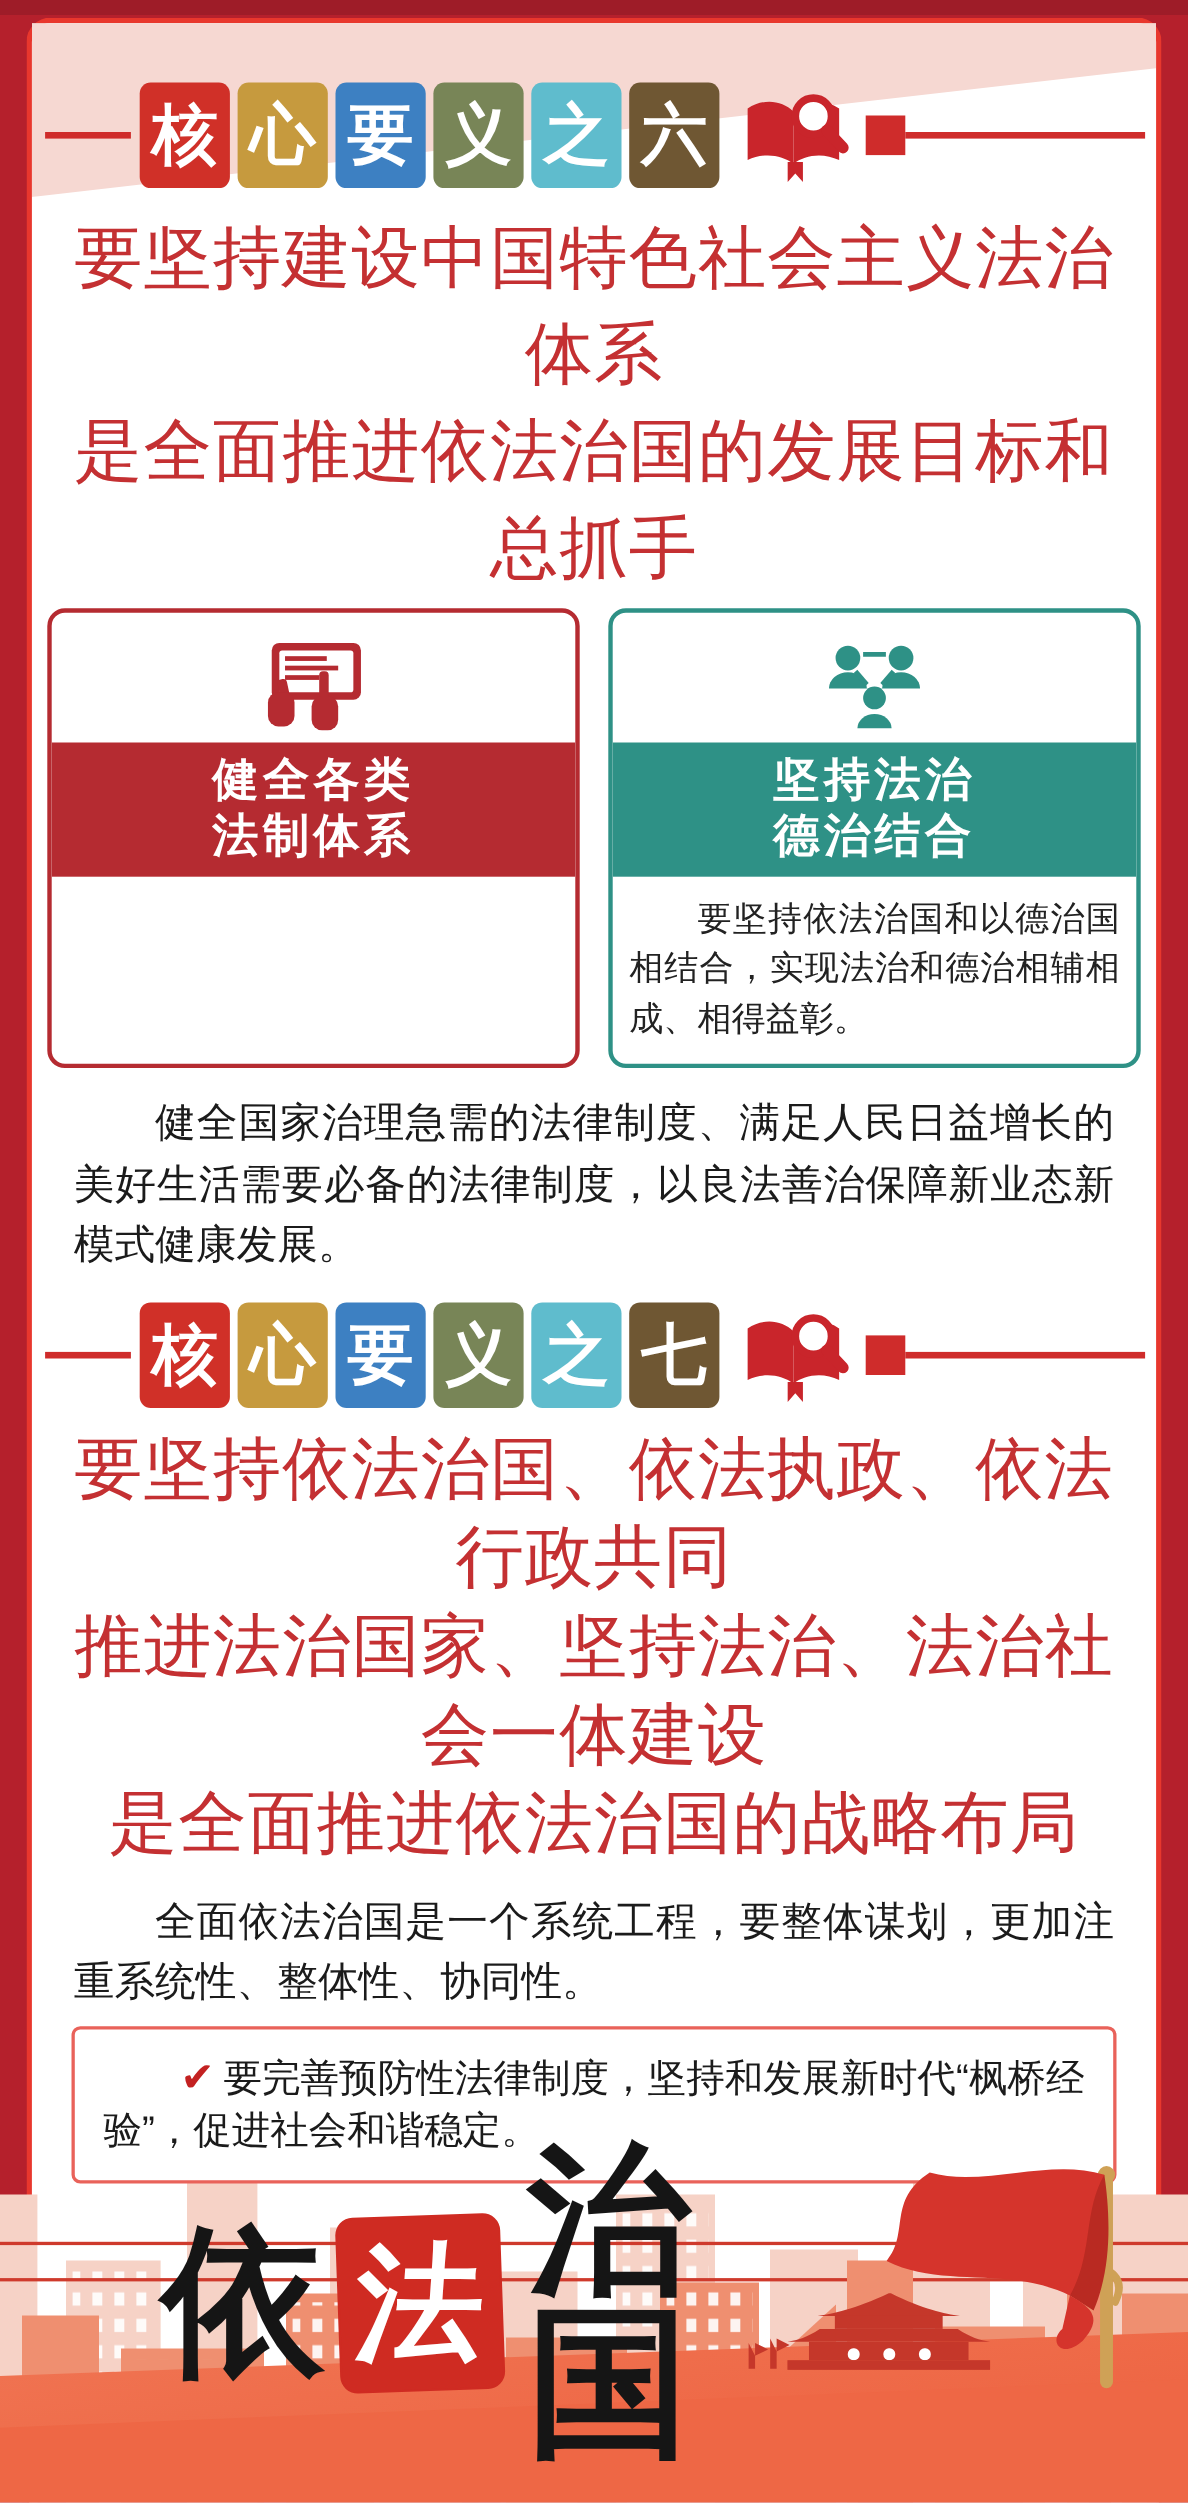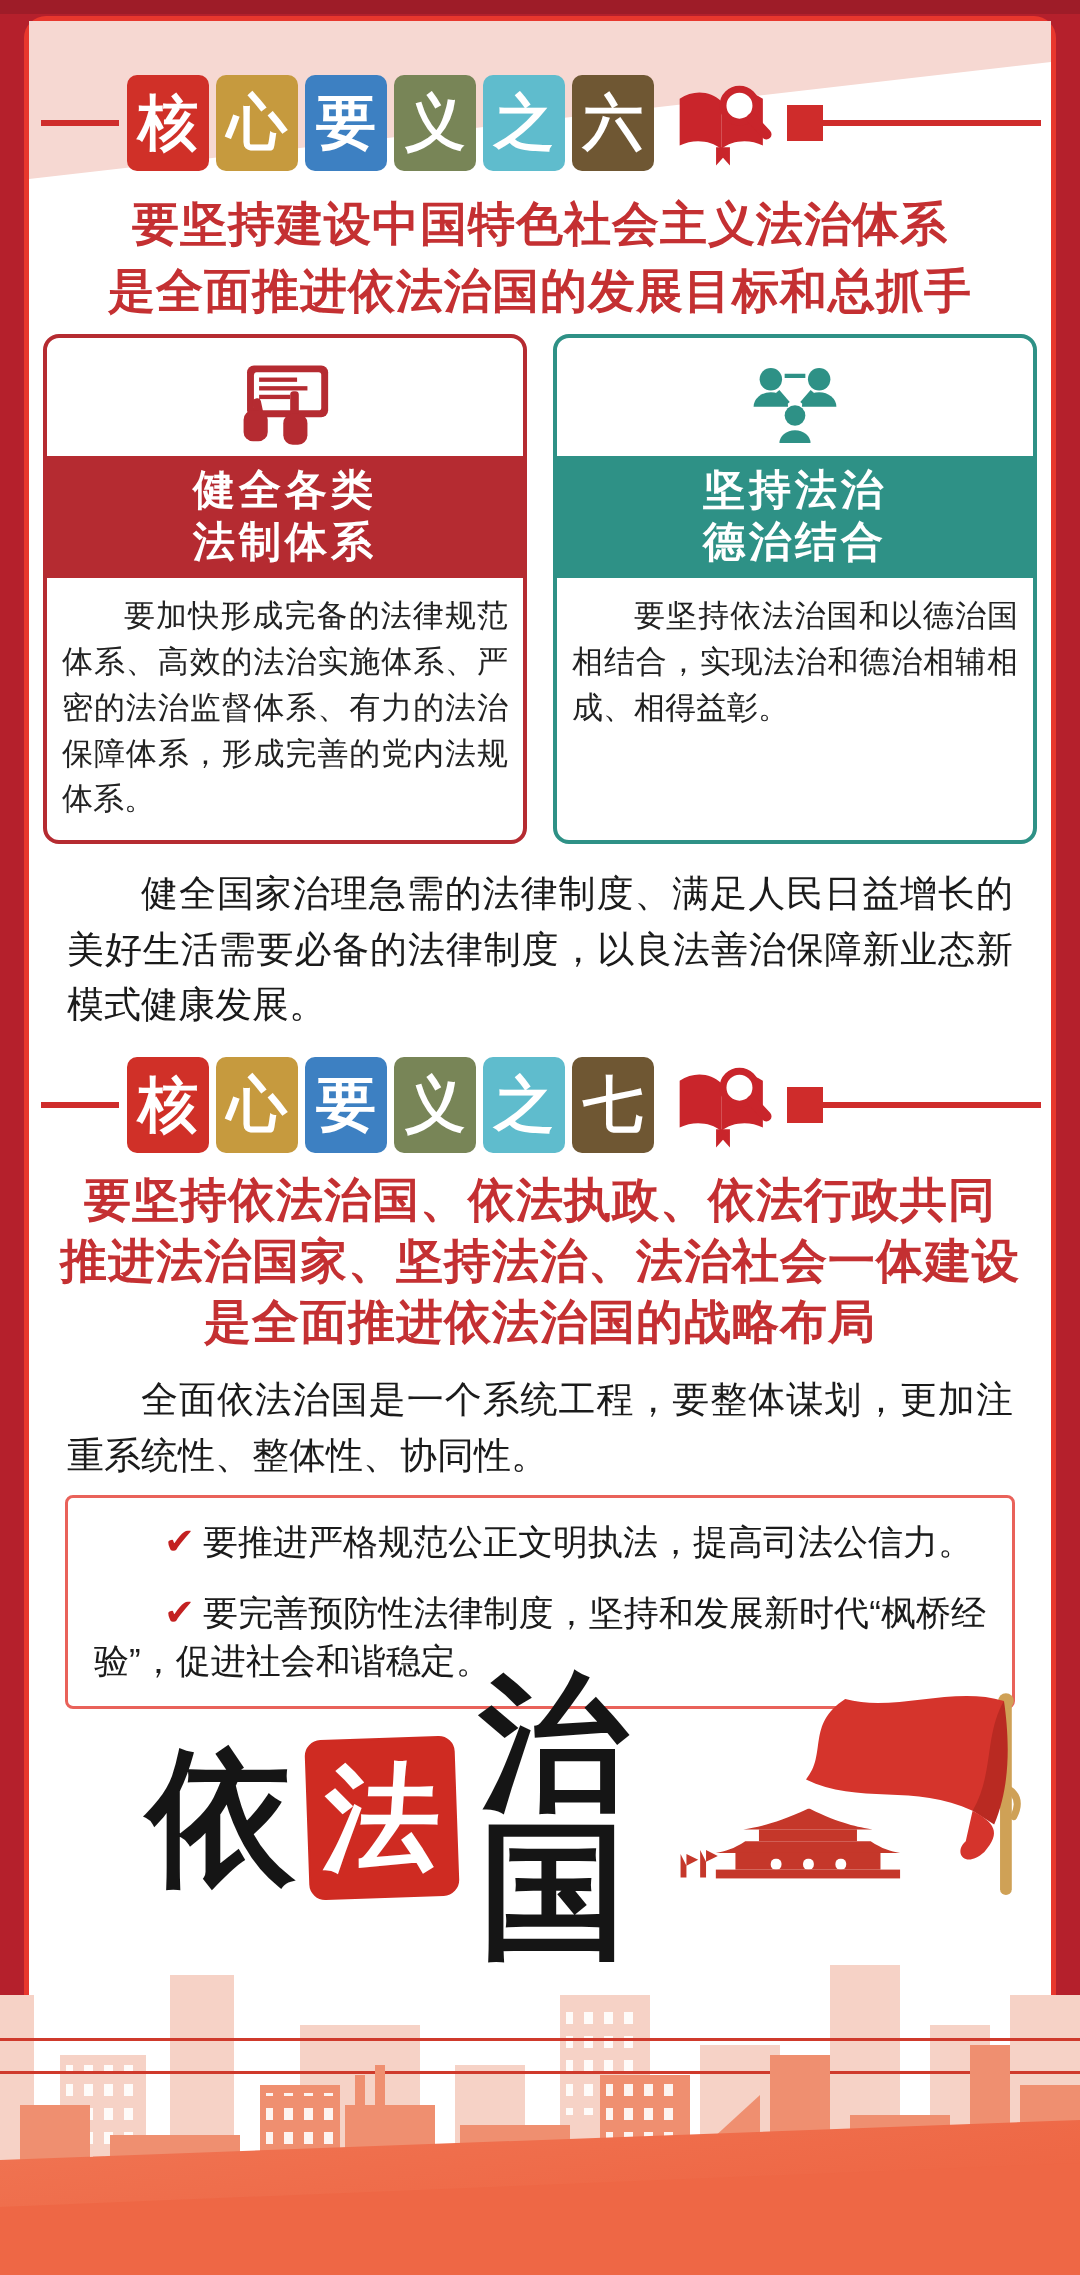--- a/index.html
+++ b/index.html
@@ -28,22 +28,22 @@
   .rule-right{flex:1;height:6px;background:#cf2c2b;}
   .tile{
     width:82px;height:96px;border-radius:10px;margin-right:7px;flex:none;
     color:#fff;font-size:60px;font-weight:700;line-height:1;
     display:flex;align-items:center;justify-content:center;
   }
   .hdr-icon{flex:none;margin:0 12px 0 10px;}
   .hdr-square{width:36px;height:36px;background:#cf2c2b;flex:none;margin-right:0px;}
   
   .big-title{
-    color:#c43032;font-weight:700;text-align:center;
-    font-size:47px;line-height:1.42;letter-spacing:1px;margin:20px 20px 0;
+    color:#c43032;font-weight:400;text-align:center;
+    font-size:62px;line-height:1.42;letter-spacing:1px;margin:20px 20px 0;
   }
   .big-title.t2{line-height:1.30;margin-top:16px;}
   
   .cards{display:flex;gap:26px;margin:10px 14px 0;align-items:stretch;}
   .card3{
     flex:1;background:#fff;border:4px solid;border-radius:16px;
     display:flex;flex-direction:column;overflow:hidden;
   }
   .icon-box{height:102px;display:flex;align-items:flex-end;justify-content:center;padding:10px 0 6px;}
   .band{
@@ -190,21 +190,20 @@
             <rect x="24" y="42" width="10" height="26" rx="4" fill="#b52b31" transform="rotate(-12 29 55)"></rect>
             <rect x="12" y="56" width="28" height="36" rx="11" fill="#b52b31"></rect>
             <rect x="66" y="34" width="10" height="34" rx="4" fill="#b52b31"></rect>
             <rect x="58" y="60" width="28" height="36" rx="11" fill="#b52b31"></rect>
           </svg>
         </div>
         <div class="band" style="background-color: rgb(181, 43, 49);">
           <div>健全各类</div>
           <div>法制体系</div>
         </div>
-        <div class="card-body">要加快形成完备的法律规范体系、高效的法治实施体系、严密的法治监督体系、有力的法治保障体系，形成完善的党内法规体系。</div>
       </div>
 
       <div class="card3" style="border-color: rgb(46, 145, 134);">
         <div class="icon-box">
           <svg width="104" height="88" viewBox="0 0 120 102">
             <circle cx="32" cy="20" r="13" fill="#2e9186"></circle>
             <path d="M12,52 a20,17 0 0 1 40,0 Z" fill="#2e9186"></path>
             <circle cx="88" cy="20" r="13" fill="#2e9186"></circle>
             <path d="M68,52 a20,17 0 0 1 40,0 Z" fill="#2e9186"></path>
             <line x1="48" y1="16" x2="72" y2="16" stroke="#2e9186" stroke-width="5"></line>
@@ -246,21 +245,20 @@
 
     <div class="big-title t2">
       <div>要坚持依法治国、依法执政、依法行政共同</div>
       <div>推进法治国家、坚持法治、法治社会一体建设</div>
       <div>是全面推进依法治国的战略布局</div>
     </div>
 
     <div class="para">全面依法治国是一个系统工程，要整体谋划，更加注重系统性、整体性、协同性。</div>
 
     <div class="points">
-      <p><span class="check">✔</span><span>要推进严格规范公正文明执法，提高司法公信力。</span></p>
       <p><span class="check">✔</span><span>要完善预防性法律制度，坚持和发展新时代“枫桥经验”，促进社会和谐稳定。</span></p>
     </div>
 
     <div class="logo-row">
       <span class="logo-char">依</span>
       <span class="seal">
         <span class="seal-char">法</span>
       </span>
       <span class="logo-char zg">治国</span>
       <svg class="flag-wrap" width="392" height="216" viewBox="0 0 400 220">

